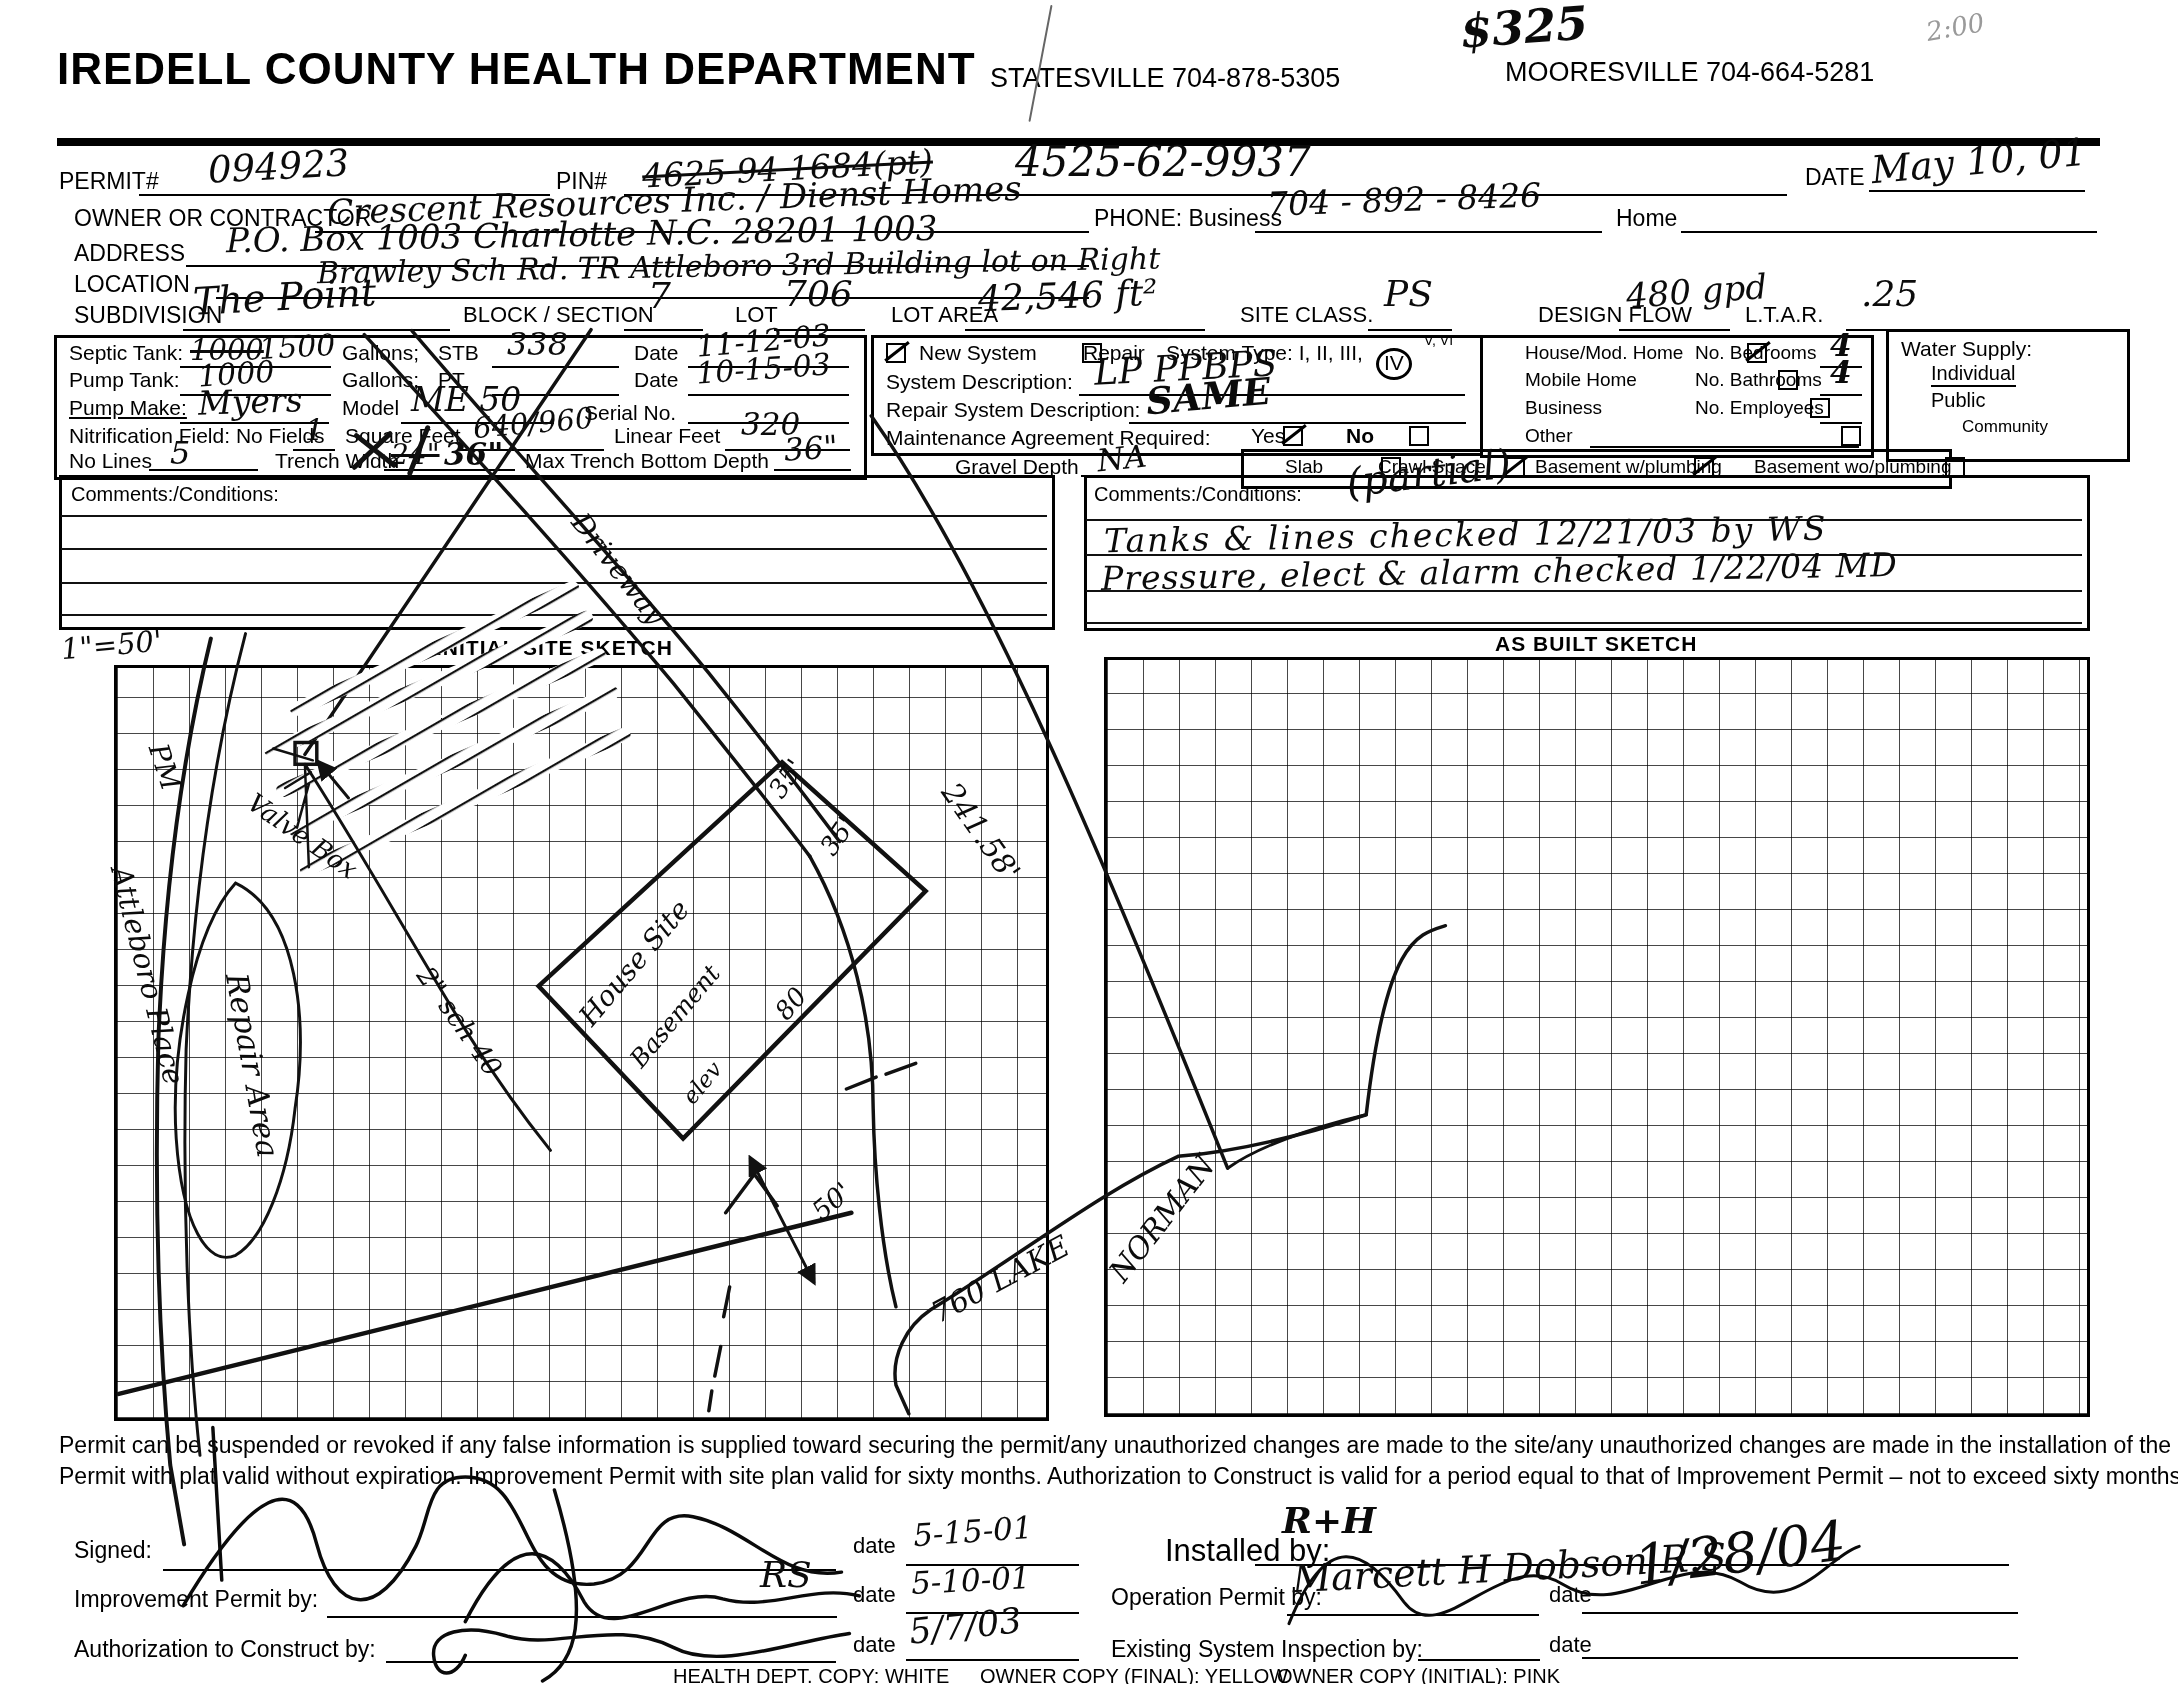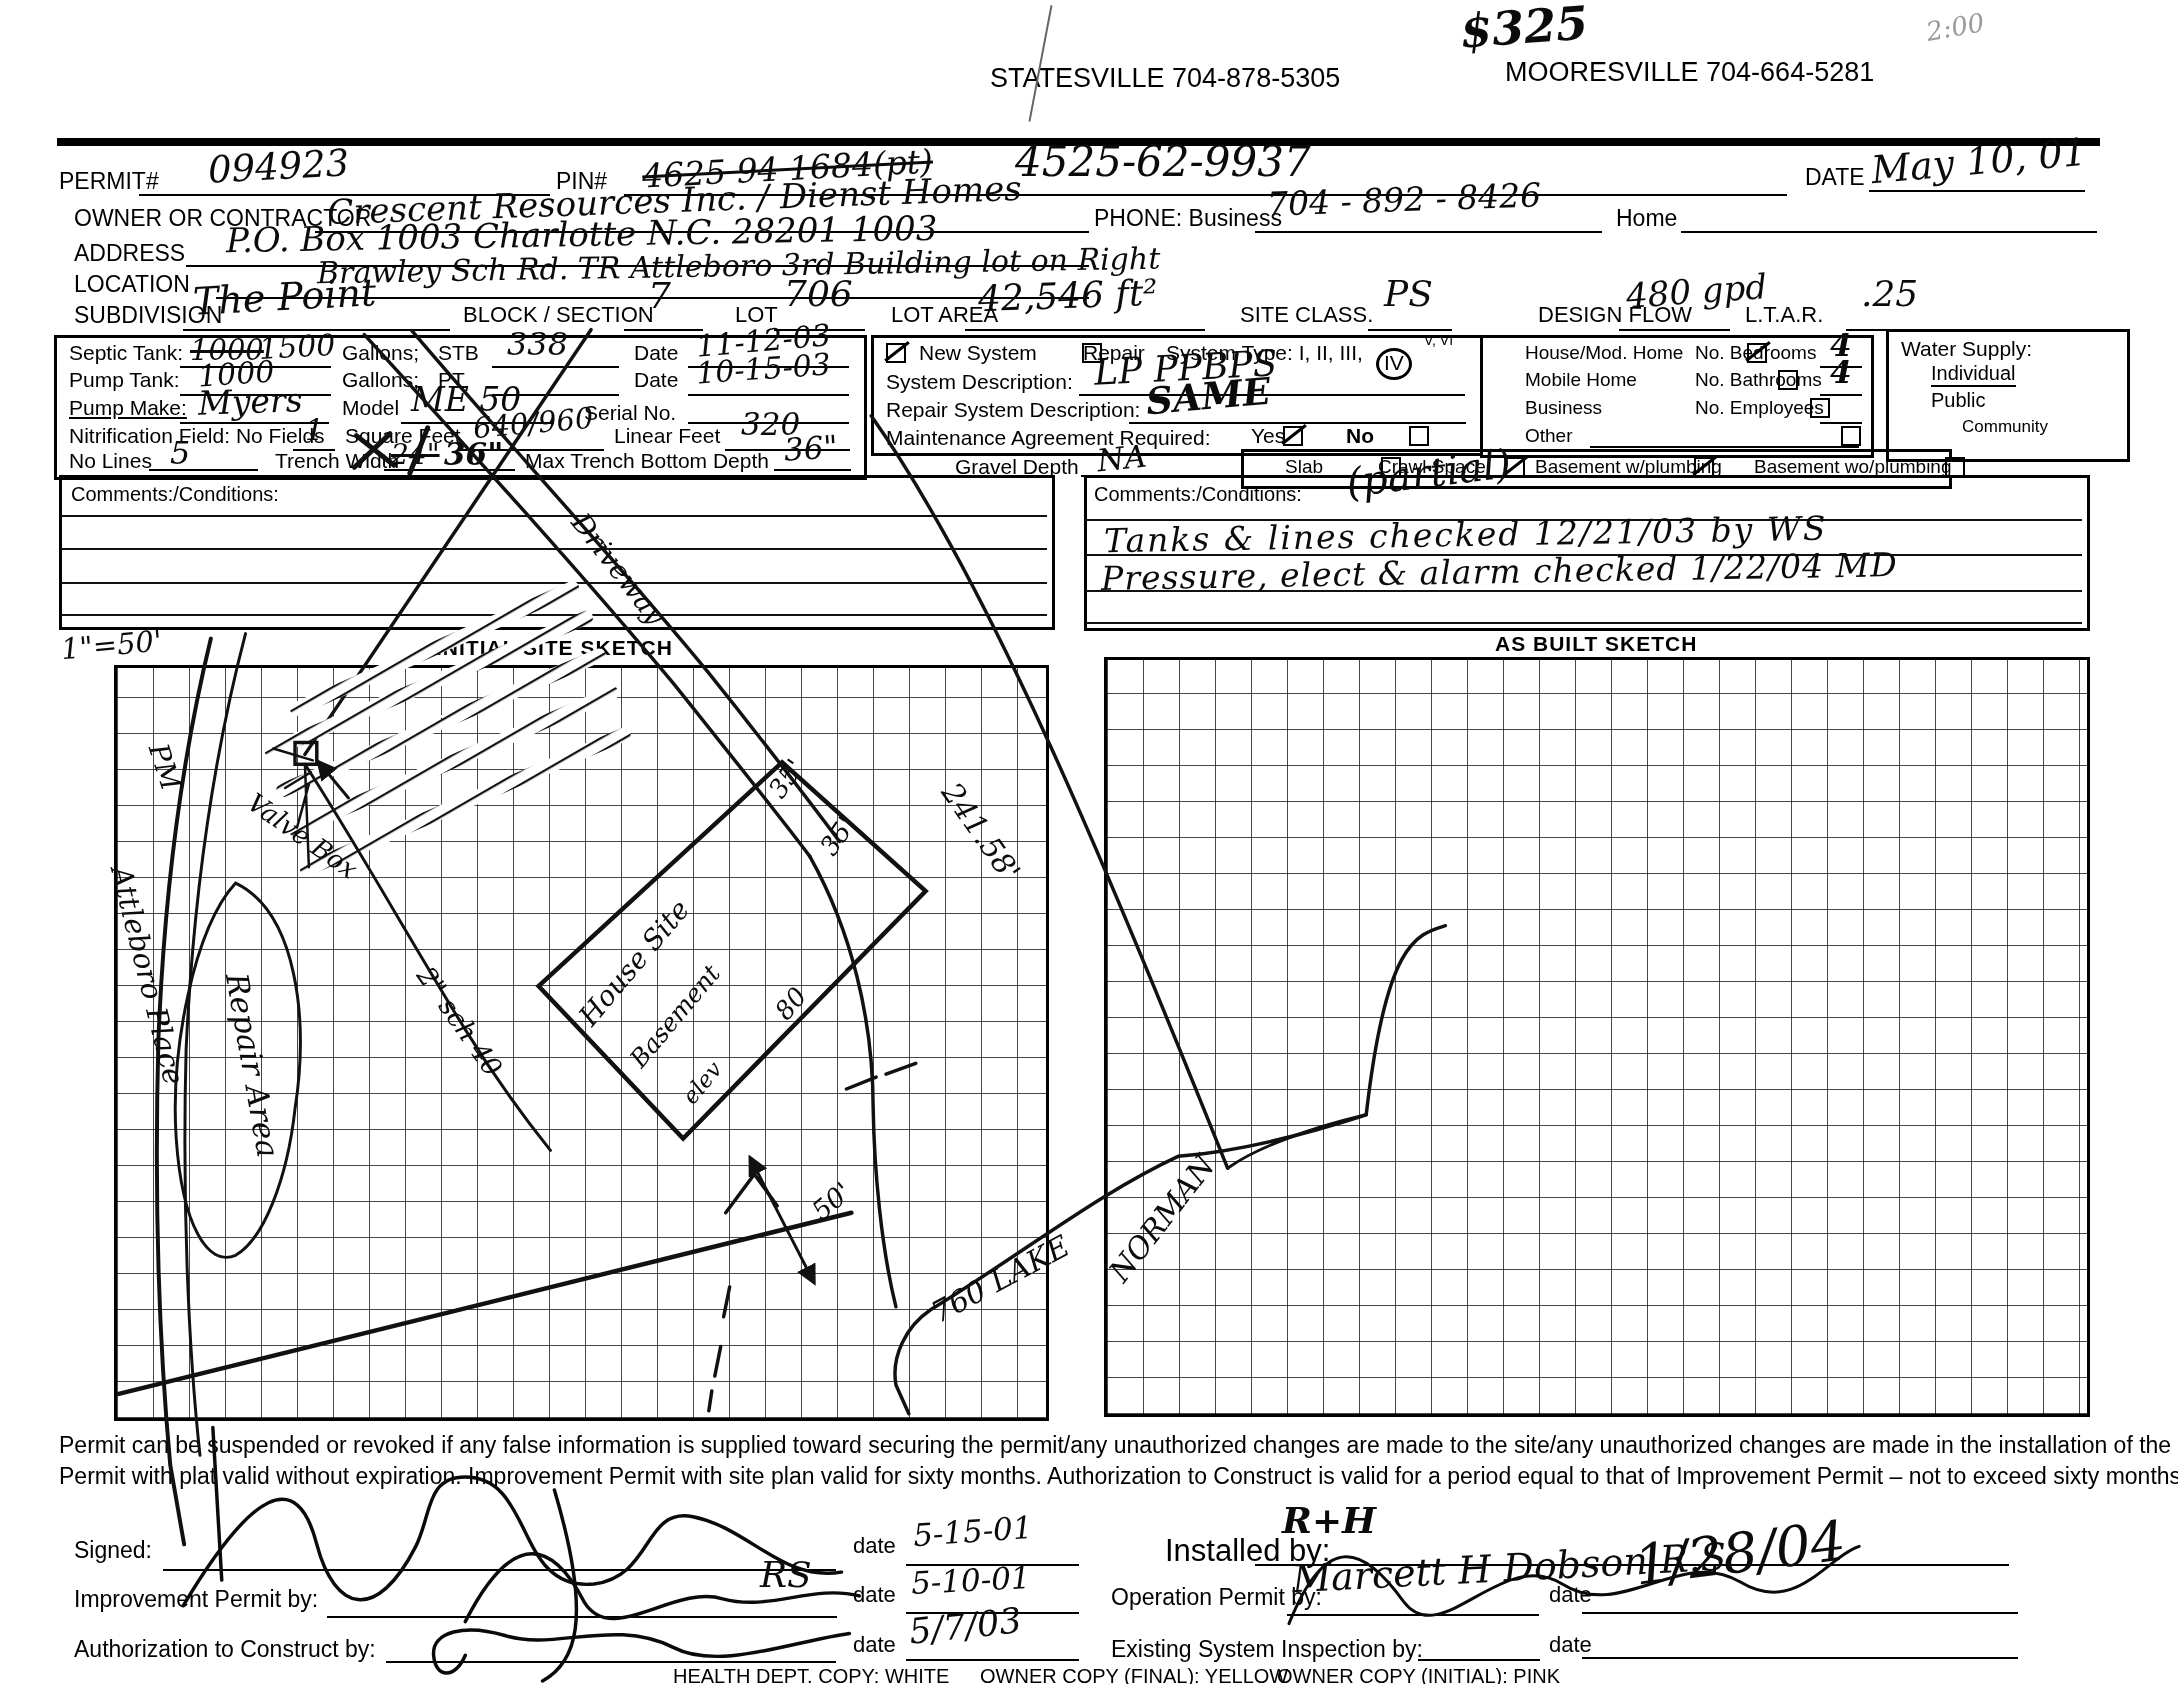--- a/index.html
+++ b/index.html
@@ -24,20 +24,21 @@
   svg text.hw{font-family:"DejaVu Serif",serif;font-style:italic;fill:#0b0b0b;}
 </style>
 </head>
 <body>
 
 <div id="page">
 
   
   <div class="abs hw b" style="left:1460px;top:0;font-size:46px;transform:rotate(-4deg);">$325</div>
   <div class="abs hw" style="left:1926px;top:12px;font-size:26px;color:#9a9a9a;transform:rotate(-10deg);">2:00</div>
+  <div class="abs lbl b" style="left:57px;top:44px;font-size:44px;letter-spacing:1px;">IREDELL COUNTY HEALTH DEPARTMENT</div>
   <div class="abs lbl" style="left:990px;top:63px;font-size:27px;">STATESVILLE 704-878-5305</div>
   <div class="abs lbl" style="left:1505px;top:57px;font-size:27px;">MOORESVILLE 704-664-5281</div>
   <div class="bar" style="left:57px;top:138px;width:2043px;height:8px;"></div>
 
   
   <div class="abs lbl" style="left:59px;top:168px;font-size:23px;">PERMIT#</div>
   <div class="abs hw" style="left:208px;top:145px;font-size:37px;transform:rotate(-3deg);">094923</div>
   <div class="line" style="left:139px;top:194px;width:411px;"></div>
   <div class="abs lbl" style="left:556px;top:168px;font-size:23px;">PIN#</div>
   <div class="abs hw strike" style="left:642px;top:149px;font-size:33px;transform:rotate(-3deg);">4625 94 1684(pt)</div>

